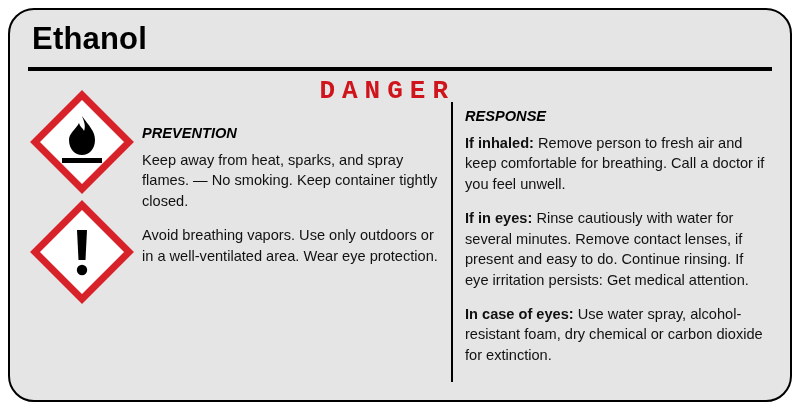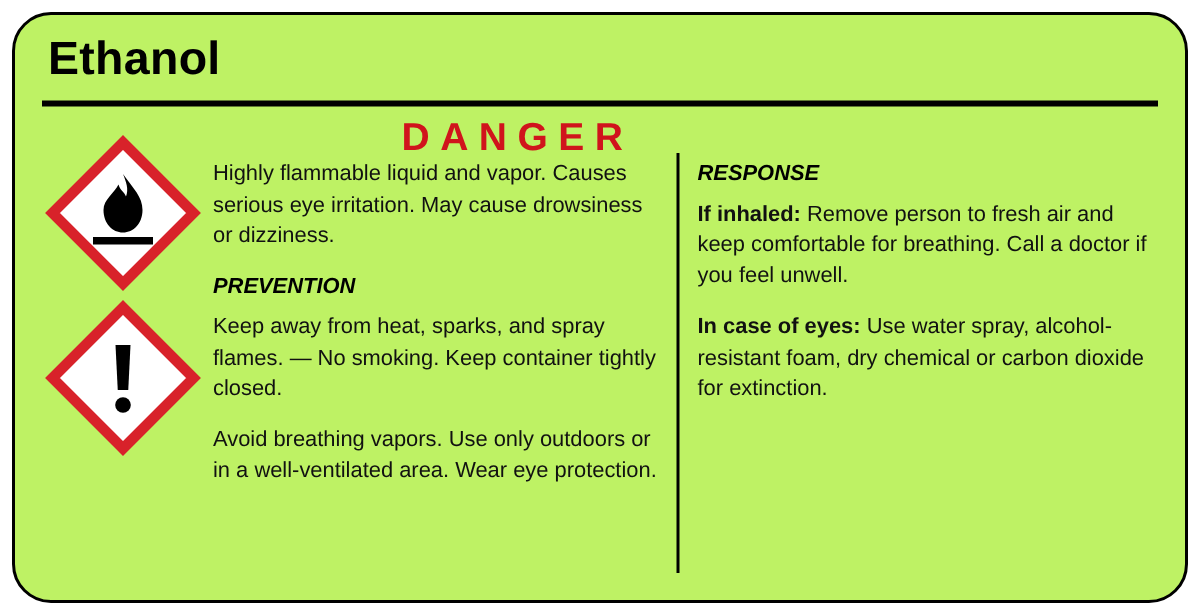--- a/index.html
+++ b/index.html
@@ -14,21 +14,21 @@
     overflow: hidden;
   }
 
   .label-card {
     position: absolute;
     left: 8px;
     top: 8px;
     width: 784px;
     height: 394px;
     box-sizing: border-box;
-    background: #bef264;
+    background: #e5e5e5;
     border: 2px solid #000000;
     border-radius: 26px;
     overflow: hidden;
   }
 
   
   .header {
     position: absolute;
     left: 0;
     top: 0;
@@ -52,25 +52,26 @@
     height: 4px;
     background: #000000;
   }
 
   
   .signal-word {
     position: absolute;
     left: 225px;
     top: 66px;
     width: 220px;
-    text-align: center;
+    text-align: right;
     color: #d0141c;
     font-size: 26px;
     font-weight: bold;
     letter-spacing: 7px;
+    font-family: Liberation Mono, monospace;
   }
 
   
   .pictos {
     position: absolute;
     left: 20px;
     top: 80px;
     width: 110px;
   }
   .picto {
@@ -112,21 +113,21 @@
     color: #000000;
     font-style: italic;
   }
   .para {
     margin: 0 0 13px 0;
   }
   .para:last-child { margin-bottom: 0; margin-top: 13px; }
   .lead {
     font-weight: bold;
   }
-  .section-gap { margin-top: 6px; }
+  .section-gap { margin-top: 17px; }
 </style>
 </head>
 <body>
 
 <div class="label-card">
 
   <div class="header">
     <div class="header-title">Ethanol</div>
   </div>
   <div class="header-rule"></div>
@@ -153,33 +154,35 @@
         <path d="M47,30 L57,30 L55.5,60 L48.5,60 Z" fill="#000000"></path>
         <circle cx="52" cy="70" r="5.2" fill="#000000"></circle>
       </svg>
     </div>
 
   </div>
 
   <div class="divider"></div>
 
   <div class="col col-left">
-    <p class="para">Highly flammable liquid and vapor. Causes serious eye irritation. May cause drowsiness or dizziness.</p>
 
     <p class="head section-gap">PREVENTION</p>
     <p class="para">Keep away from heat, sparks, and spray flames. — No smoking. Keep container tightly closed.</p>
     <p class="para">Avoid breathing vapors. Use only outdoors or in a well-ventilated area. Wear eye protection.</p>
   </div>
 
   <div class="col col-right">
     <p class="head">RESPONSE</p>
 
     <p class="para">
       <span class="lead">If inhaled:</span><span> Remove person to fresh air and keep comfortable for breathing. Call a doctor if you feel unwell.</span>
     </p>
 
+    <p class="para">
+      <span class="lead">If in eyes:</span><span> Rinse cautiously with water for several minutes. Remove contact lenses, if present and easy to do. Continue rinsing. If eye irritation persists: Get medical attention.</span>
+    </p>
 
     <p class="para">
       <span class="lead">In case of eyes:</span><span> Use water spray, alcohol-resistant foam, dry chemical or carbon dioxide for extinction.</span>
     </p>
   </div>
 
 </div>
 
 </body></html>

